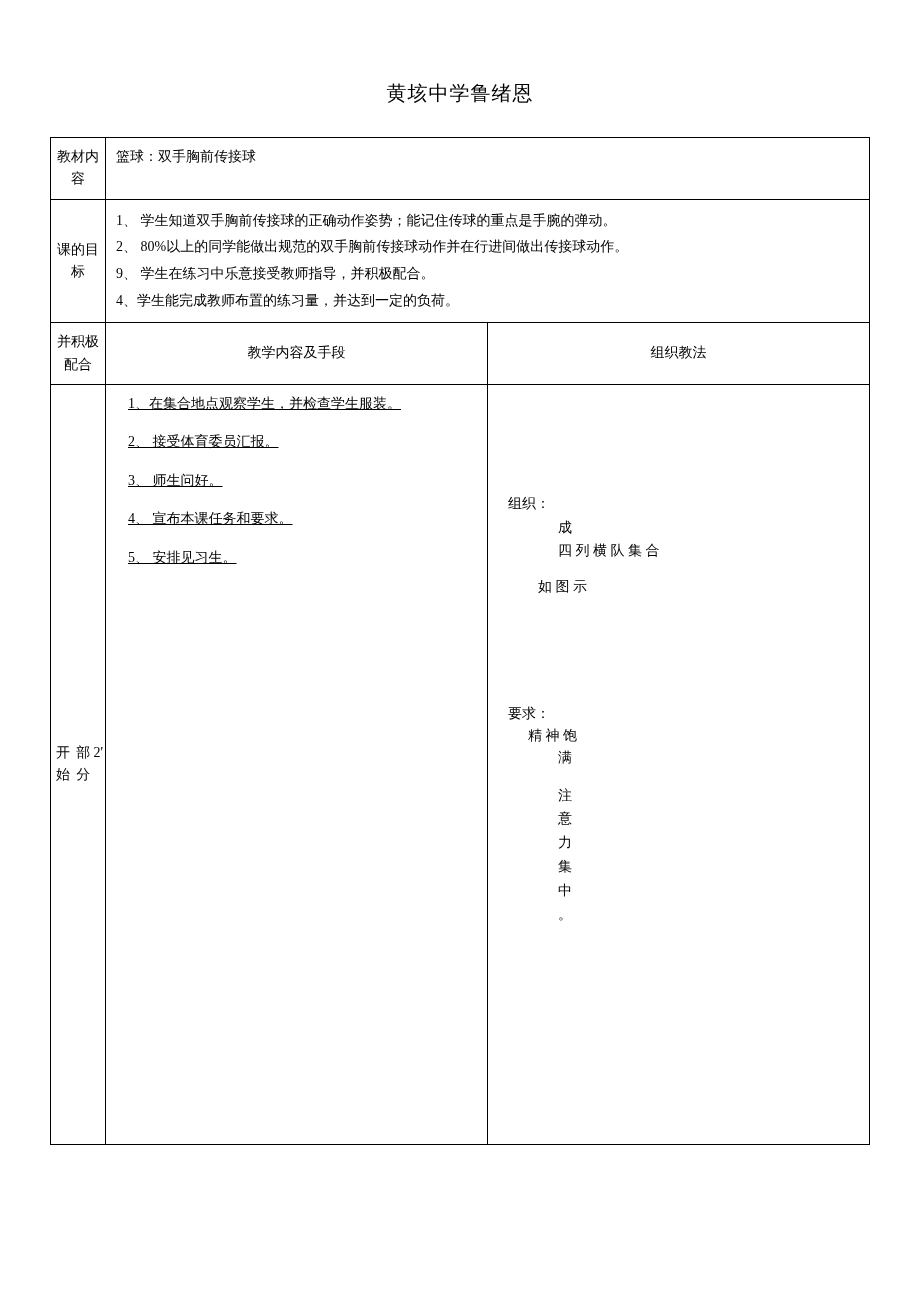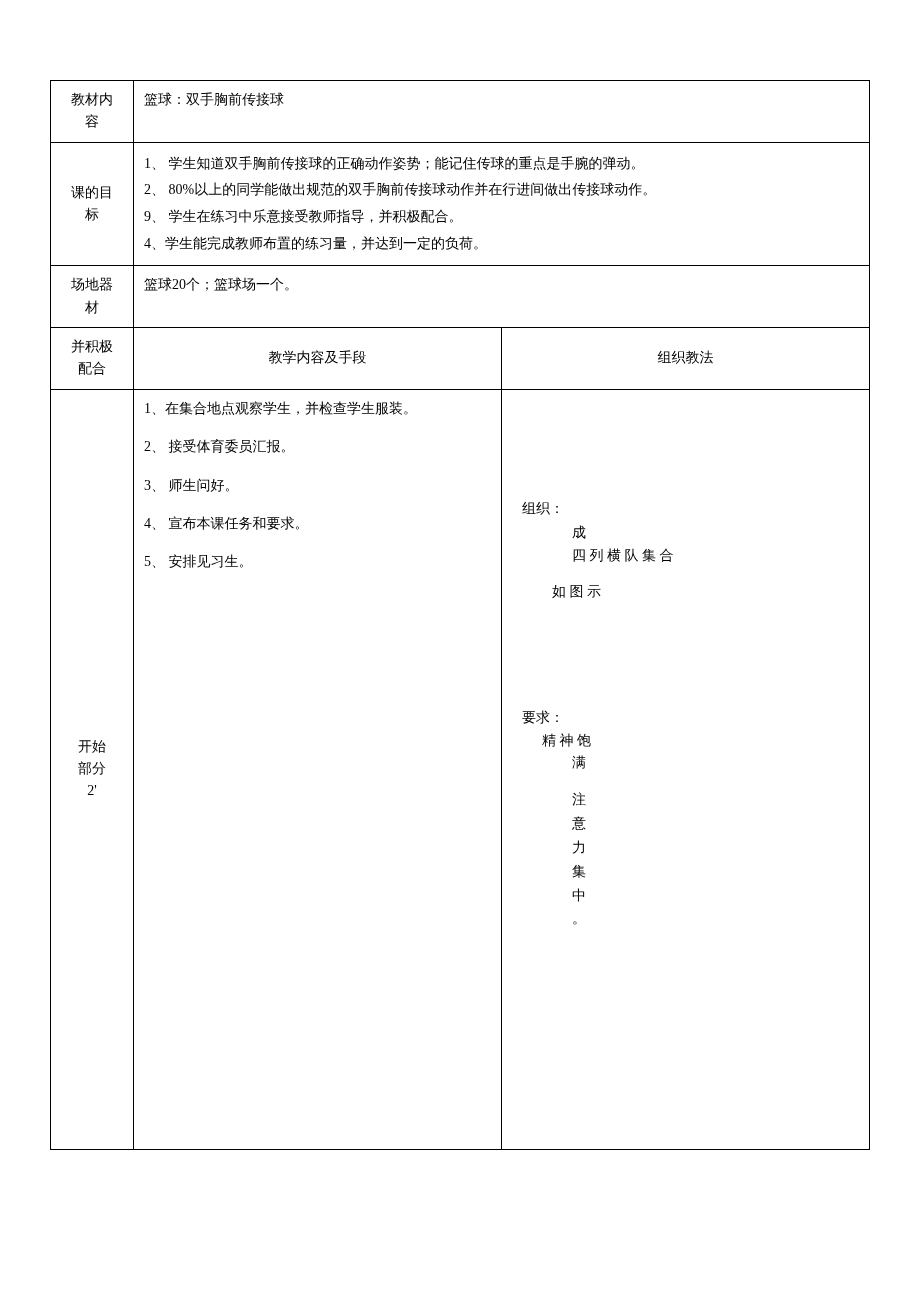--- a/index.html
+++ b/index.html
@@ -36,34 +36,35 @@
     border: 1px solid #000;
     padding: 8px 10px;
     vertical-align: top;
     font-size: 14px;
     line-height: 1.6;
   }
   .col-label {
     width: 50px;
     text-align: center;
     vertical-align: middle !important;
-    padding: 8px 16px !important;
+    padding: 8px 2px !important;
   }
   .col-mid {
     width: 400px;
   }
   .header-cell {
     text-align: center;
     vertical-align: middle !important;
   }
   .goals-list {
     line-height: 1.9;
   }
   .content-block p {
-    margin: 0 0 16px 0;
+    margin: 0 0 16px 12px;
+    text-decoration: underline;
   }
   .org-block {
     padding-top: 100px;
     padding-left: 10px;
   }
   .org-block .org-label {
     margin-bottom: 2px;
   }
   .org-block .indent1 {
     padding-left: 50px;
@@ -83,50 +84,47 @@
   }
   .tall-row {
     height: 760px;
   }
 </style>
 </head>
 <body>
 
 <div class="page">
 
+  <div class="subtitle">黄垓中学鲁绪恩</div>
 
   <table class="main">
     <tbody>
         <tr>
       <td class="col-label">教材内容</td>
       <td colspan="2">篮球：双手胸前传接球</td>
     </tr>
     <tr>
       <td class="col-label">课的目标</td>
       <td colspan="2">
         <div class="goals-list">
           <div>1、 学生知道双手胸前传接球的正确动作姿势；能记住传球的重点是手腕的弹动。</div>
           <div>2、 80%以上的同学能做出规范的双手胸前传接球动作并在行进间做出传接球动作。</div>
           <div>9、 学生在练习中乐意接受教师指导，并积极配合。</div>
           <div>4、学生能完成教师布置的练习量，并达到一定的负荷。</div>
         </div>
       </td>
     </tr>
     <tr>
-      <td class="col-label">场地器材</td>
-      <td colspan="2">篮球20个；篮球场一个。</td>
-    </tr>
-    <tr>
       <td class="col-label header-cell">并积极配合</td>
       <td class="col-mid header-cell">教学内容及手段</td>
       <td class="header-cell">组织教法</td>
     </tr>
     <tr class="tall-row">
       <td class="col-label">
-        <div style="height:100%; display:flex; flex-direction:column; justify-content:center;">
+        <div style="height:100%; display:flex; flex-direction:row; justify-content:center;">
           <div>开始</div>
           <div>部分</div>
           <div>2'</div>
         </div>
       </td>
       <td class="col-mid">
         <div class="content-block">
           <p>1、在集合地点观察学生，并检查学生服装。</p>
           <p>2、 接受体育委员汇报。</p>
           <p>3、 师生问好。</p>

